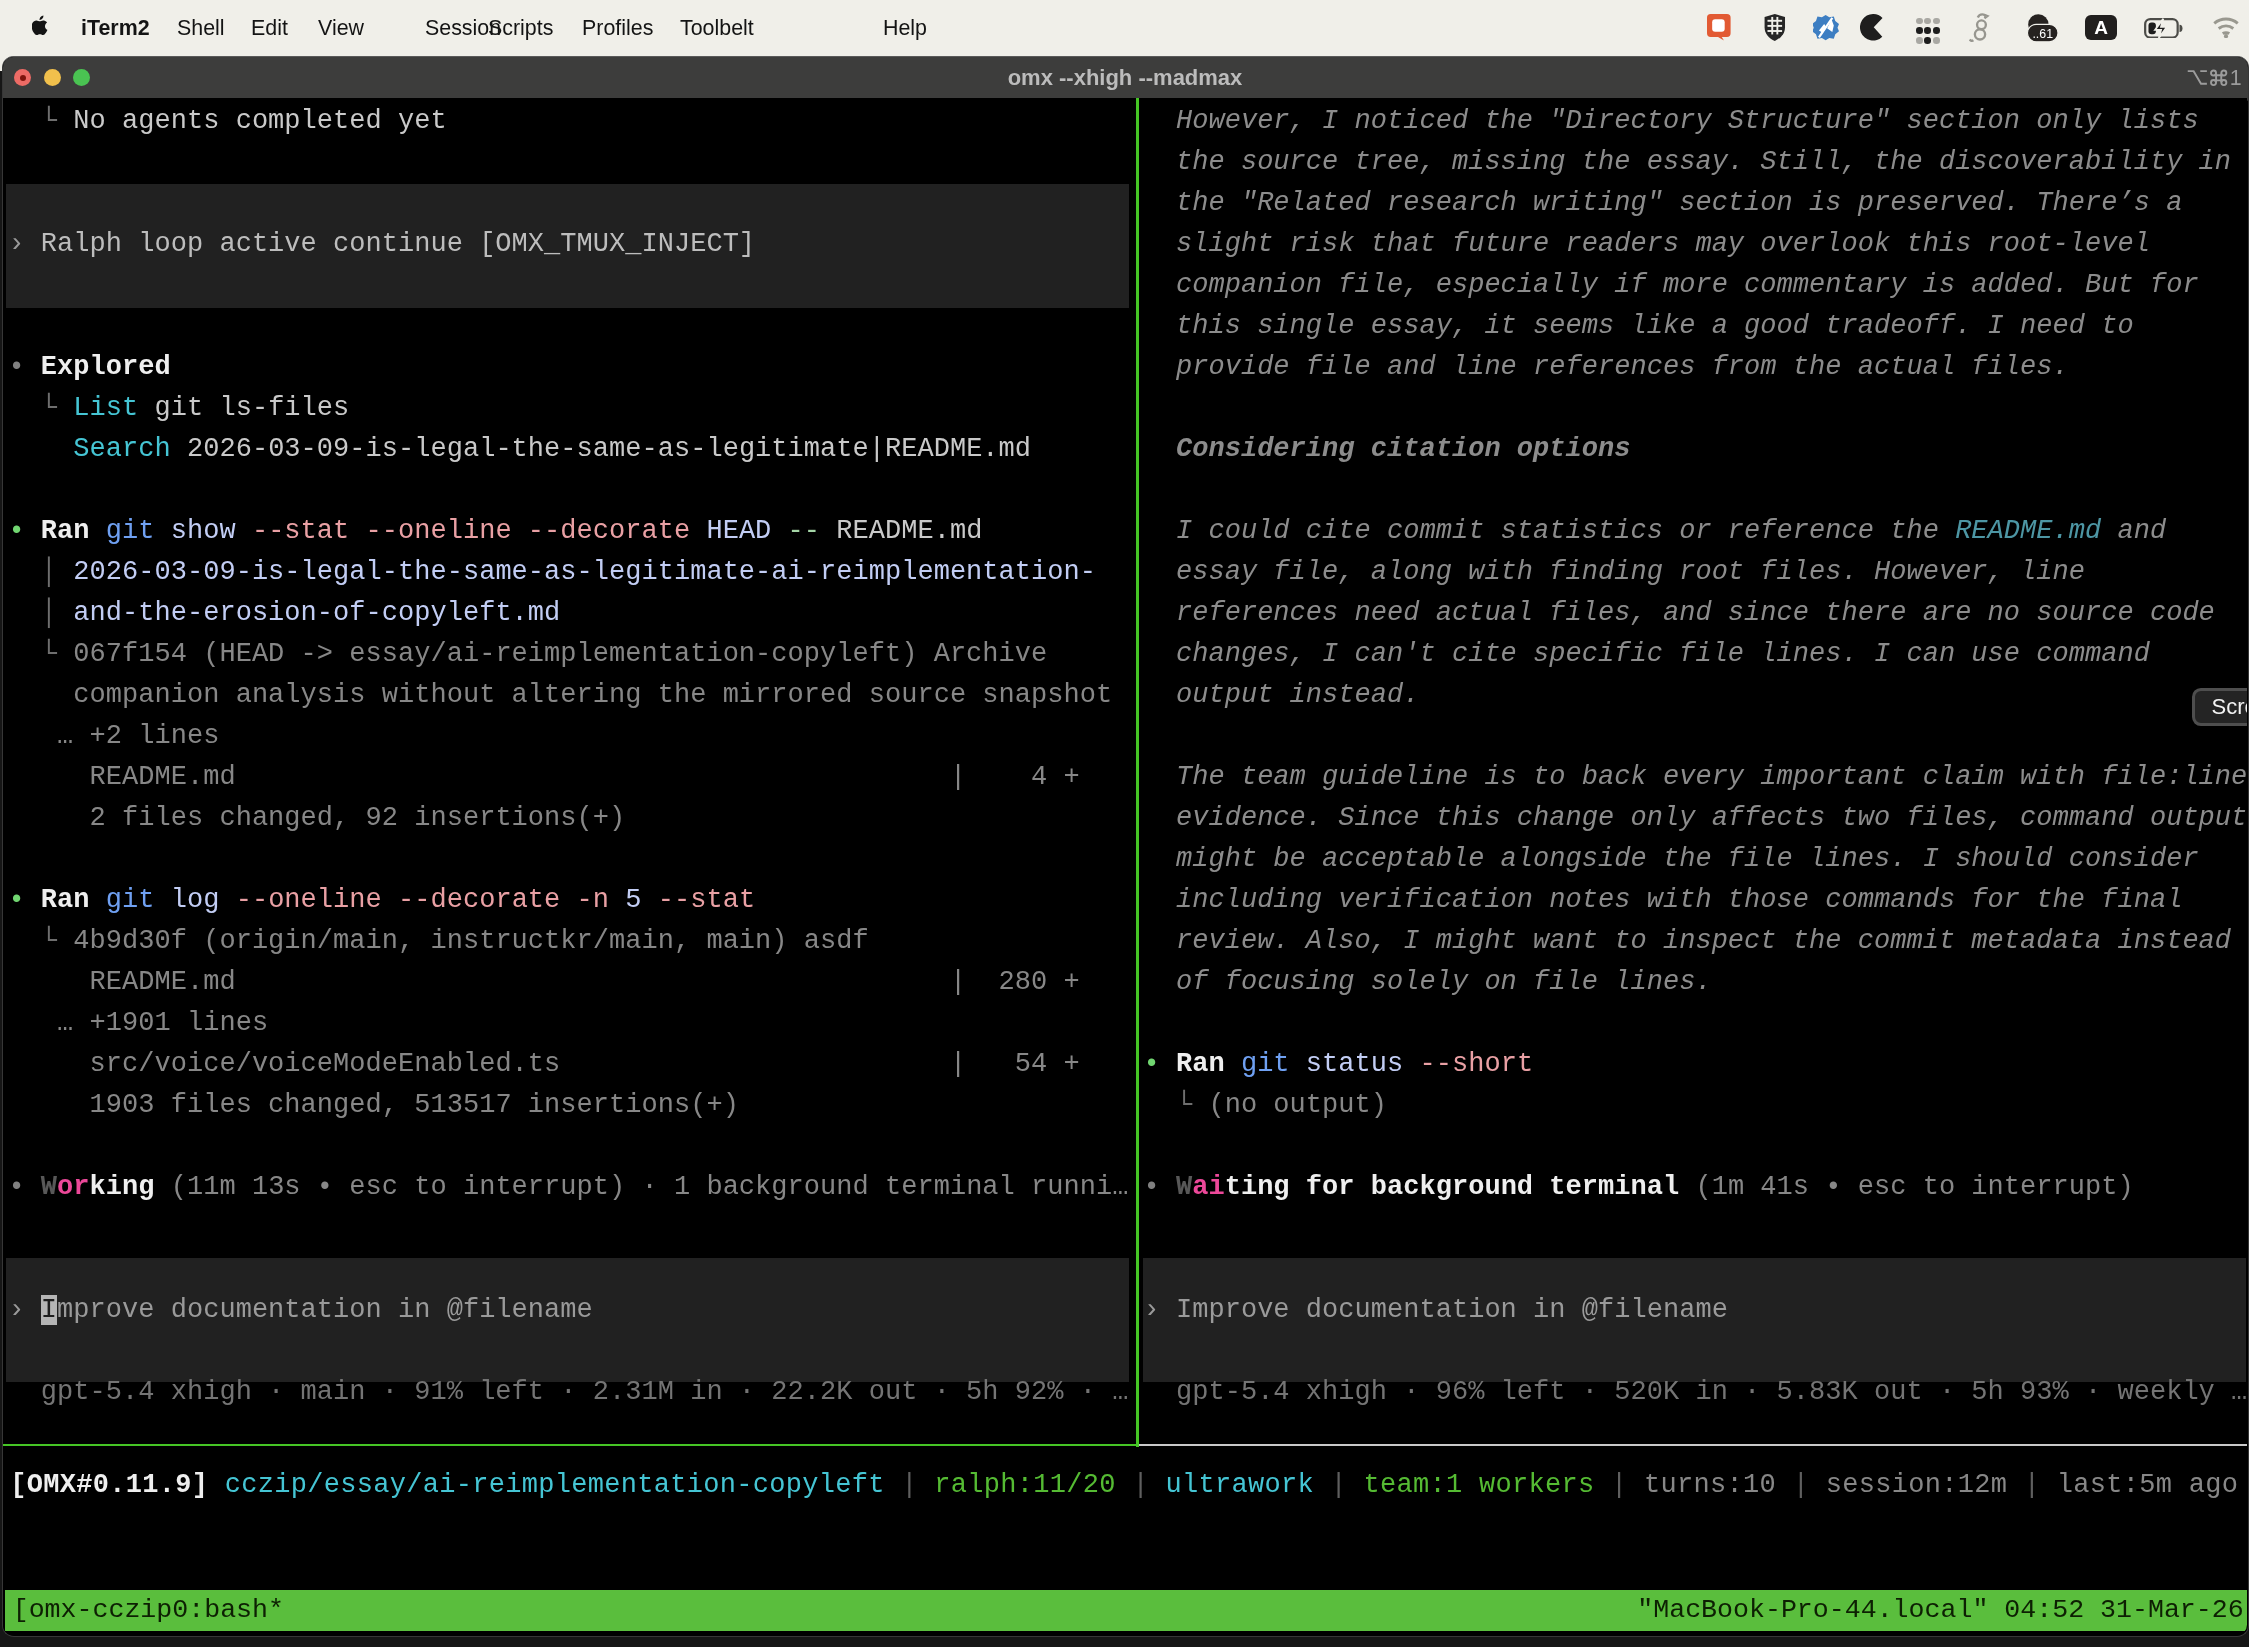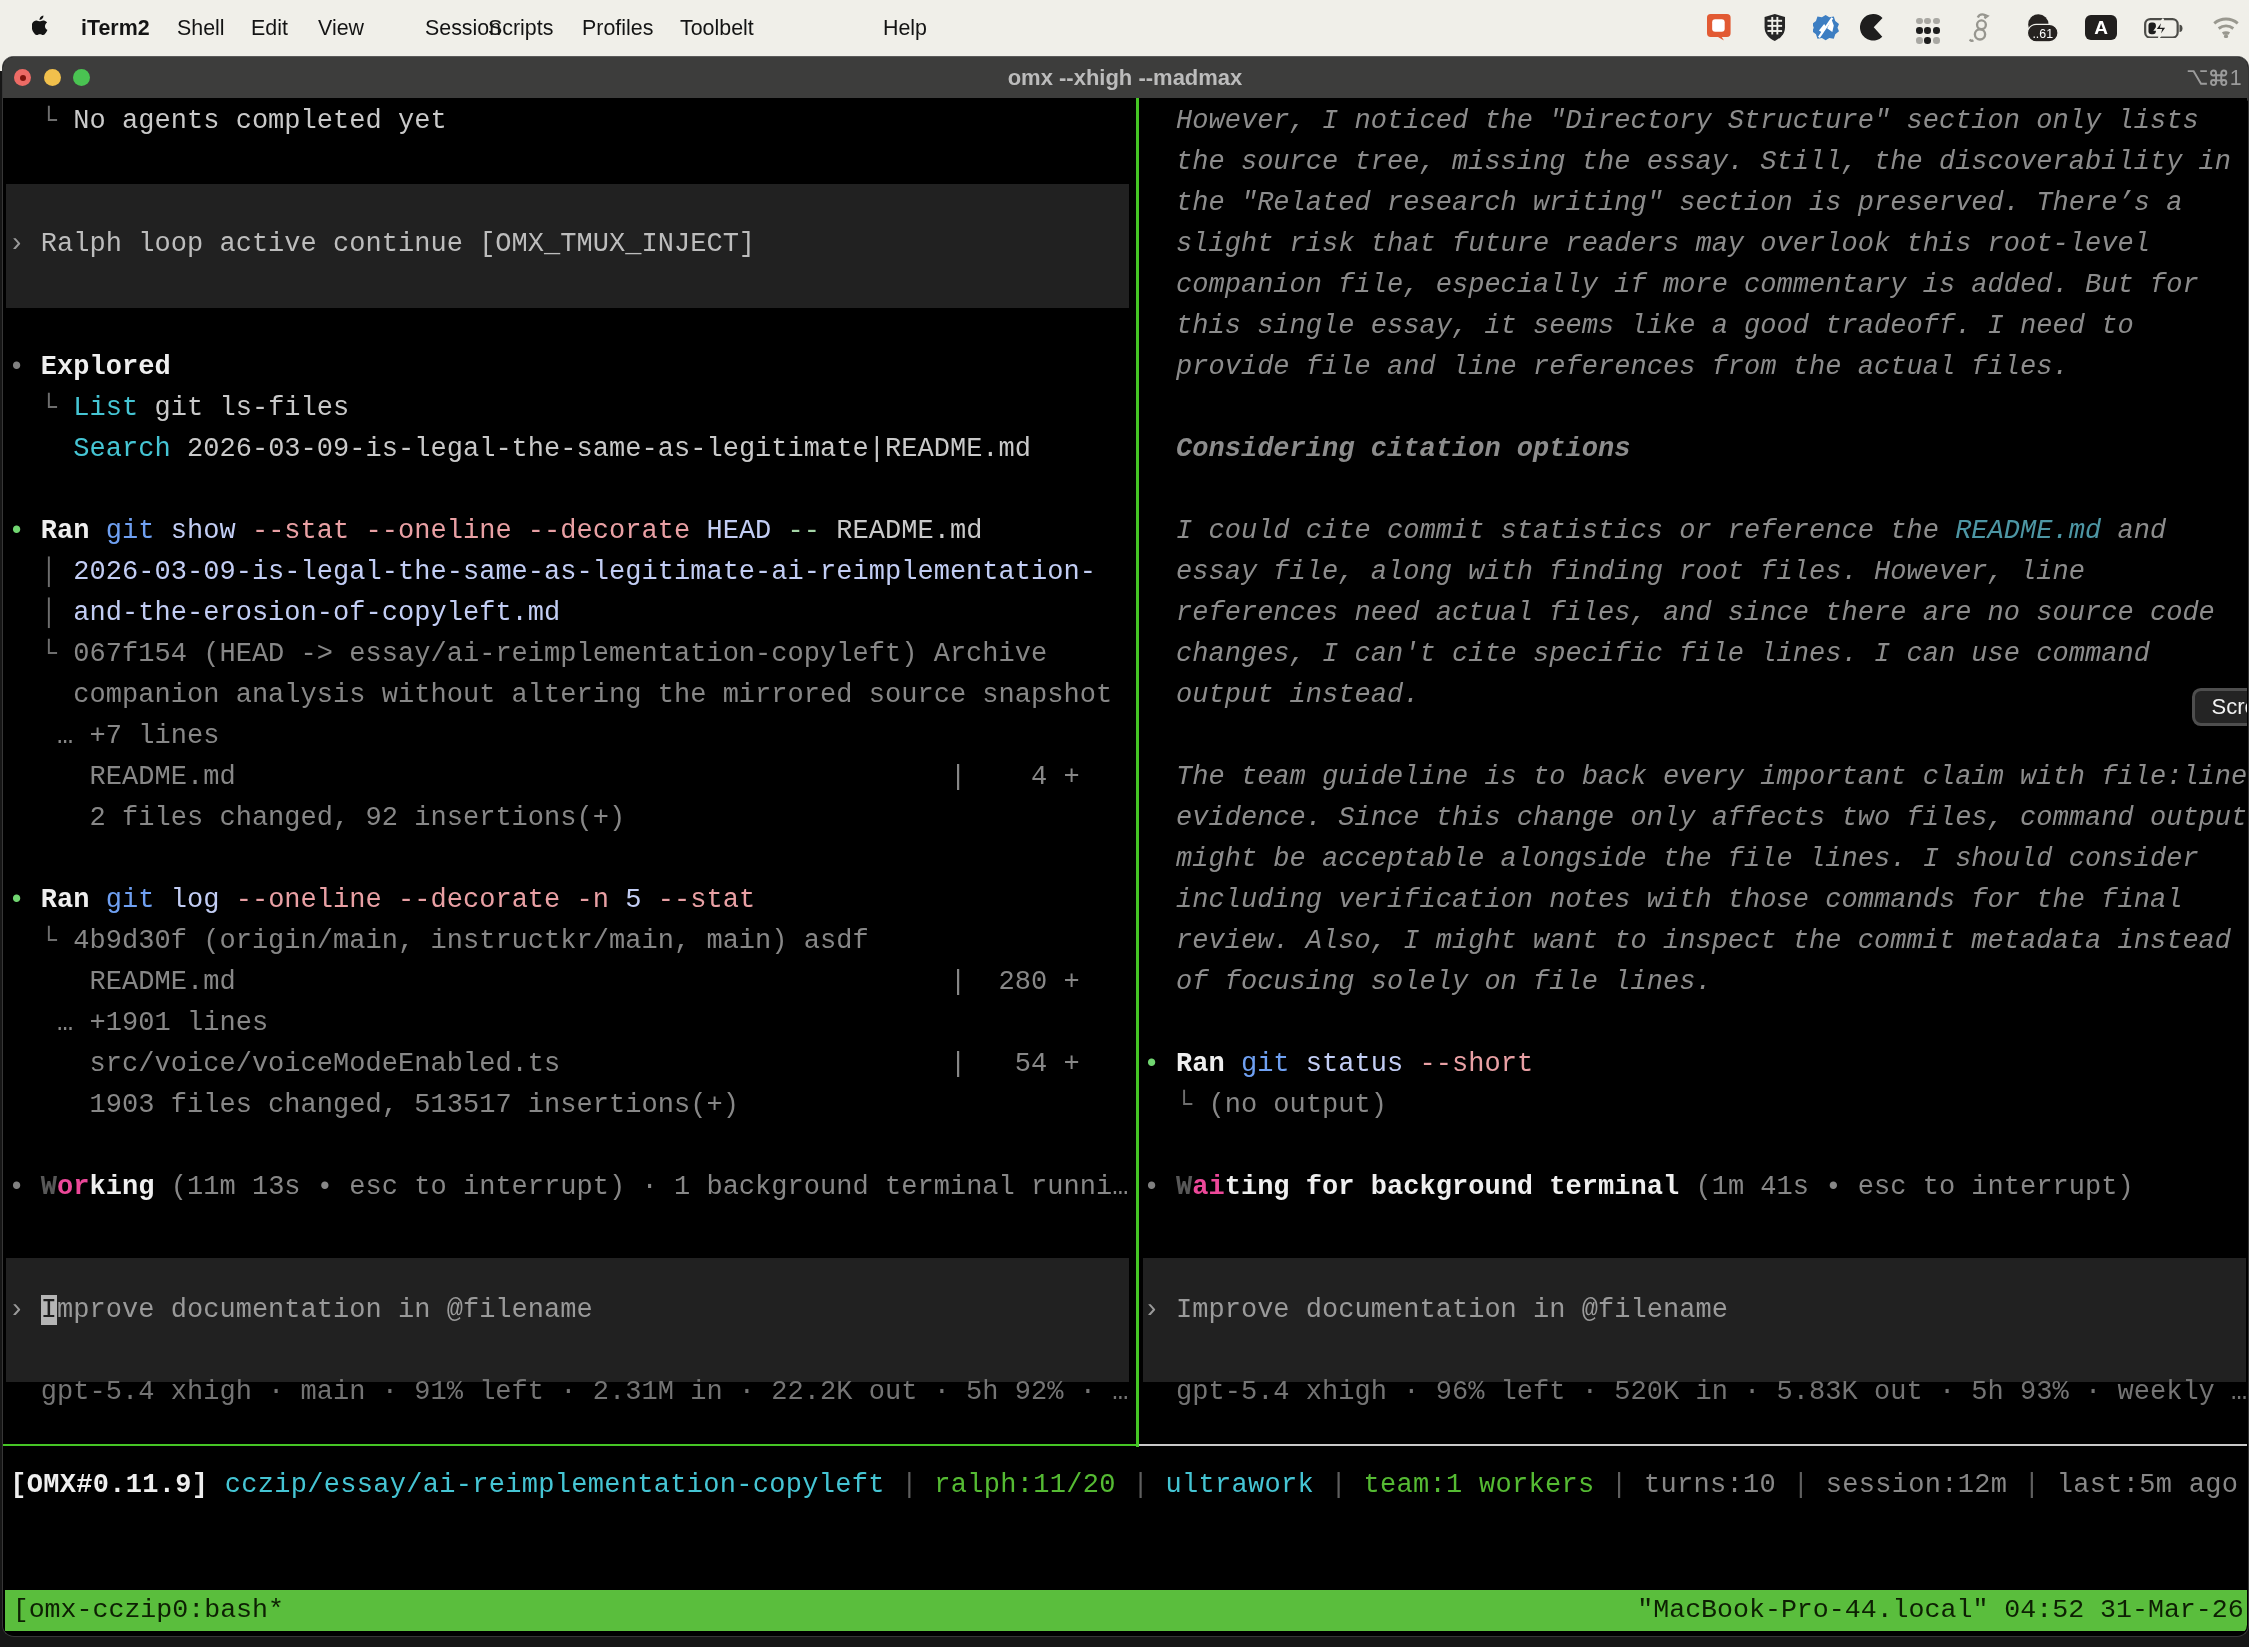--- a/index.html
+++ b/index.html
@@ -132,21 +132,21 @@
 
 <span class="gyb">•</span> <span class="w">Explored</span>
   <span class="tree">└</span> <span class="cy">List</span> git ls-files
     <span class="cy">Search</span> 2026-03-09-is-legal-the-same-as-legitimate|README.md
 
 <span class="gb">•</span> <span class="w">Ran</span> <span class="blu">git</span> <span class="lav">show</span> <span class="pnk">--stat --oneline --decorate</span> <span class="lav">HEAD</span> <span class="grn2">--</span> README.md
   <span class="tree">│</span> <span class="lav">2026-03-09-is-legal-the-same-as-legitimate-ai-reimplementation-</span>
   <span class="tree">│</span> <span class="lav">and-the-erosion-of-copyleft.md</span>
   <span class="tree">└</span> <span class="gy">067f154 (HEAD -&gt; essay/ai-reimplementation-copyleft) Archive</span>
     <span class="gy">companion analysis without altering the mirrored source snapshot</span>
-   <span class="gy">… +7 lines</span>
+   <span class="gy">… +2 lines</span>
      <span class="gy">README.md                                            |    4 +</span>
      <span class="gy">2 files changed, 92 insertions(+)</span>
 
 <span class="gb">•</span> <span class="w">Ran</span> <span class="blu">git</span> <span class="lav">log</span> <span class="pnk">--oneline --decorate -n</span> <span class="lav">5</span> <span class="pnk">--stat</span>
   <span class="tree">└</span> <span class="gy">4b9d30f (origin/main, instructkr/main, main) asdf</span>
      <span class="gy">README.md                                            |  280 +</span>
    <span class="gy">… +1901 lines</span>
      <span class="gy">src/voice/voiceModeEnabled.ts                        |   54 +</span>
      <span class="gy">1903 files changed, 513517 insertions(+)</span>
 

